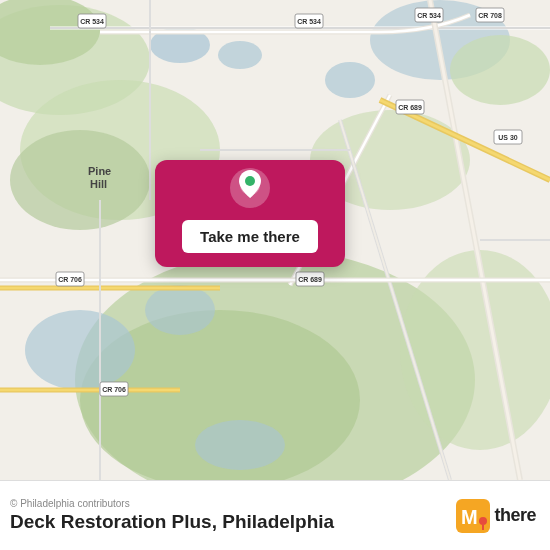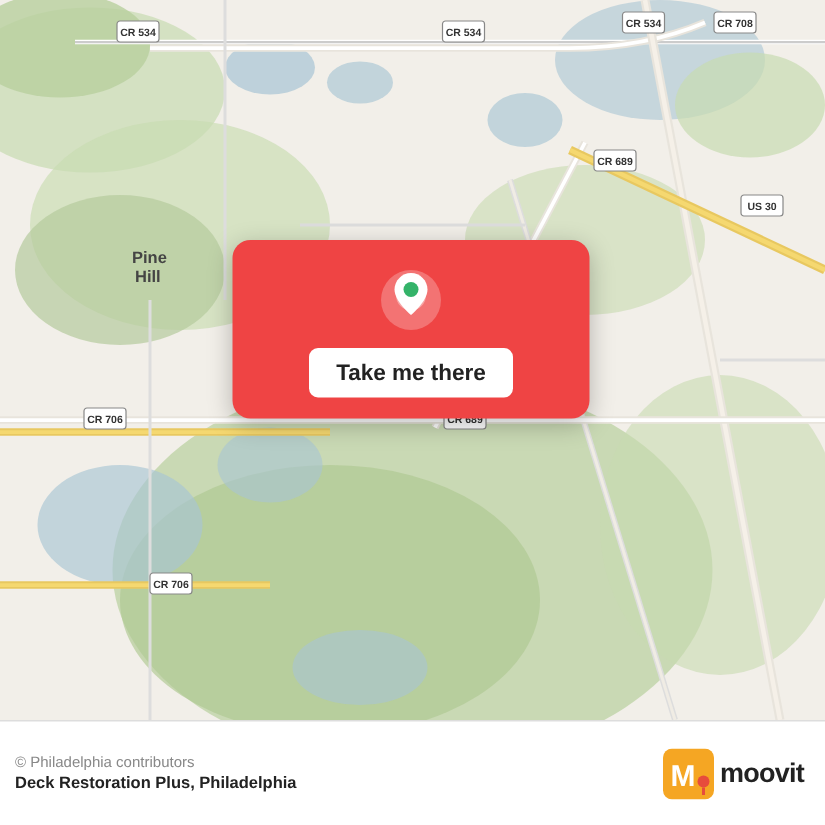--- a/index.html
+++ b/index.html
@@ -24,27 +24,27 @@
     #map-svg {
       width: 100%;
       height: 100%;
     }
 
     
     #location-card {
       position: absolute;
       top: 160px;
       left: 155px;
-      width: 238px;
-      background: #ef4444;
+      width: 190px;
+      background: #be185d;
       border-radius: 12px;
       display: flex;
       flex-direction: column;
       align-items: center;
-      padding: 18px 20px 14px 20px;
+      padding: 6px 20px 14px 20px;
       cursor: pointer;
       box-shadow: 0 4px 16px rgba(0,0,0,0.25);
     }
 
     #location-pin-icon {
       width: 44px;
       height: 44px;
       margin-bottom: 10px;
     }
 
@@ -77,21 +77,21 @@
       flex-direction: column;
       gap: 2px;
     }
 
     #osm-credit {
       font-size: 10px;
       color: #888;
     }
 
     #place-name {
-      font-size: 11px;
+      font-size: 19px;
       font-weight: 600;
       color: #222;
     }
 
     #moovit-logo {
       display: flex;
       align-items: center;
       gap: 4px;
     }
 
@@ -279,15 +279,15 @@
   <div id="moovit-logo">
 
     <svg id="moovit-icon" viewBox="0 0 34 34" xmlns="http://www.w3.org/2000/svg">
       <rect width="34" height="34" rx="6" fill="#f5a623"></rect>
 
       <text x="5" y="25" font-size="20" fill="white" font-family="Arial" font-weight="900">M</text>
 
       <circle cx="27" cy="22" r="4" fill="#e74c3c"></circle>
       <line x1="27" y1="26" x2="27" y2="31" stroke="#e74c3c" stroke-width="2"></line>
     </svg>
-    <span id="moovit-text">moovit</span>
+    <span id="moovit-text">there</span>
   </div>
 </div>
 
 </body></html>

